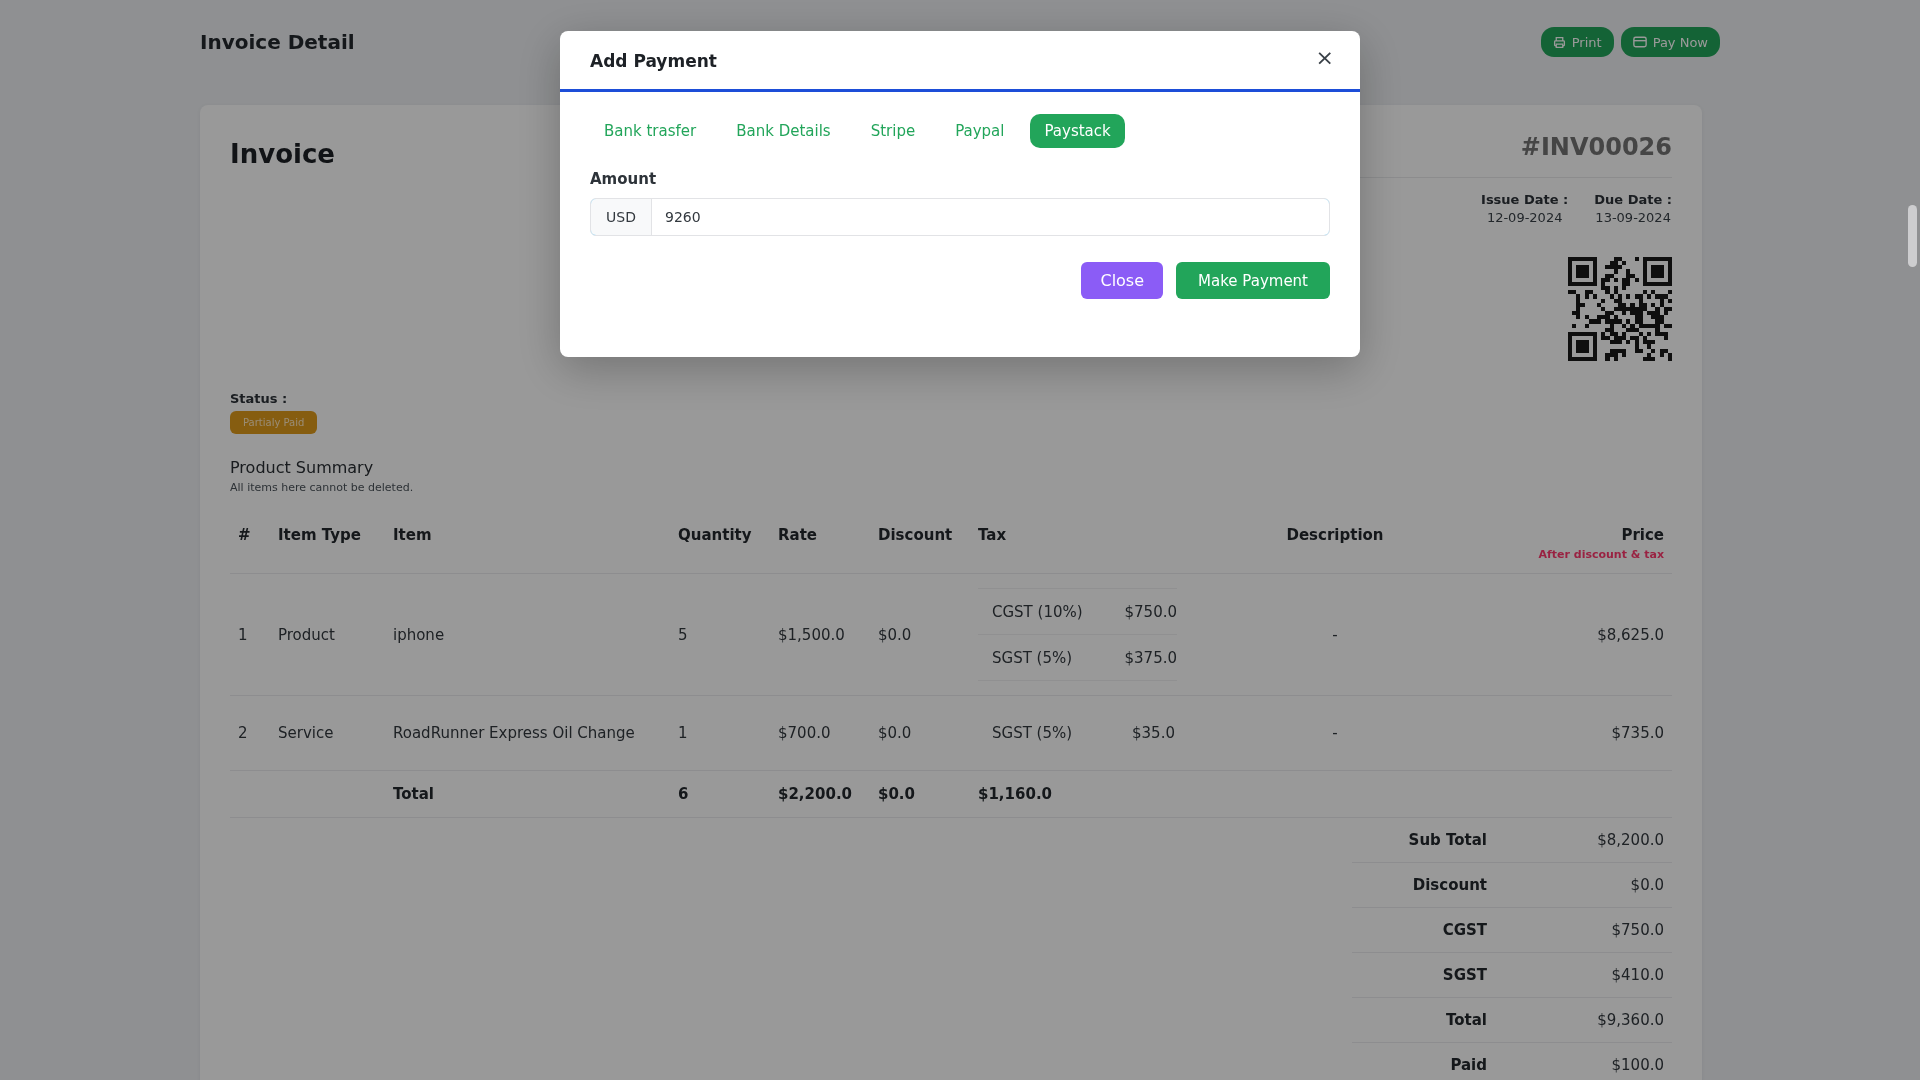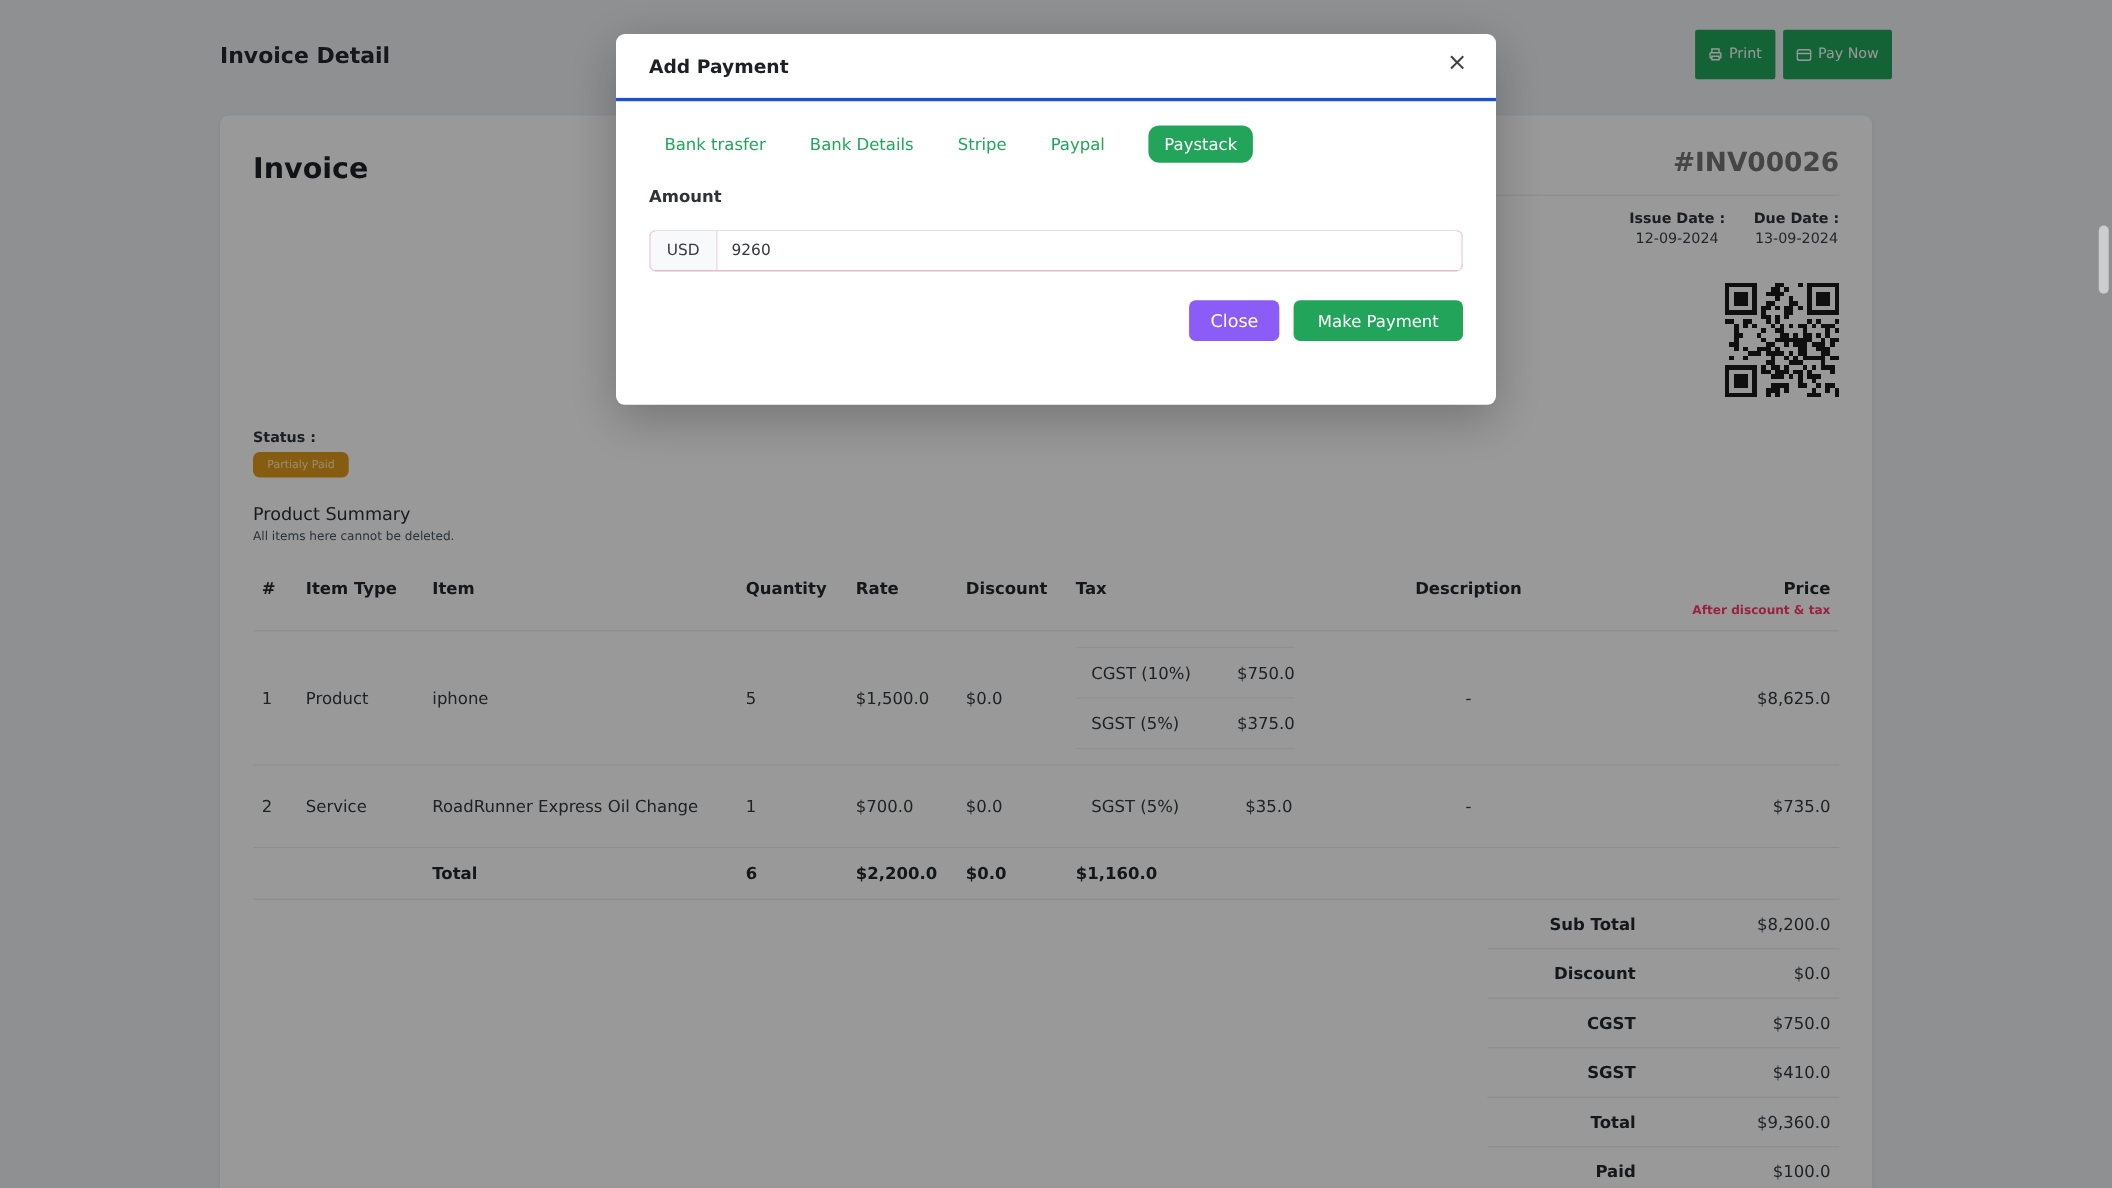--- a/index.html
+++ b/index.html
@@ -3,21 +3,21 @@
 <meta charset="utf-8">
 <style>
   * { margin:0; padding:0; box-sizing:border-box; }
   html,body { width:1920px; height:1080px; overflow:hidden; }
   body { font-family:"DejaVu Sans", sans-serif; background:#eef0f3; color:#32393f; position:relative; }
 
   
   .topbar { position:absolute; top:27px; left:200px; right:200px; display:flex; justify-content:space-between; align-items:center; }
   .page-title { font-size:20px; font-weight:600; color:#24292e; }
   .topbar-actions { display:flex; gap:7px; }
-  .btn-green-sm { display:flex; align-items:center; gap:6px; background:#22a55a; color:#fff; border:none; border-radius:2px; font-size:13px; font-family:inherit; padding:6px 12px; height:45px; cursor:pointer; }
+  .btn-green-sm { display:flex; align-items:center; gap:6px; background:#22a55a; color:#fff; border:none; border-radius:13px; font-size:13px; font-family:inherit; padding:6px 12px; height:30px; cursor:pointer; }
   .btn-green-sm svg { display:block; }
 
   .card { position:absolute; top:105px; left:200px; width:1502px; height:1400px; background:#fff; border-radius:8px; box-shadow:0 1px 4px rgba(40,40,60,.06); padding:28px 30px; }
 
   .inv-header { display:flex; justify-content:space-between; }
   .inv-heading { font-size:26px; font-weight:600; color:#1d2126; margin-top:6px; }
   .inv-right { width:315px; }
   .inv-number { font-size:24px; font-weight:600; color:#737373; text-align:right; }
   .inv-divider { border:none; border-top:1px solid #e9eaec; margin:16px 0 14px; }
   .inv-dates { display:flex; justify-content:flex-end; gap:26px; }
@@ -59,23 +59,23 @@
   .backdrop { position:fixed; inset:0; background:rgba(0,0,0,.40); z-index:50; }
   .scroll-thumb { position:fixed; right:3px; top:205px; width:9px; height:62px; border-radius:5px; background:#cdcdcf; z-index:200; }
 
   .modal { position:fixed; left:560px; top:31px; width:800px; background:#fff; border-radius:8px; box-shadow:0 12px 45px rgba(0,0,0,.25); z-index:100; }
   .modal-header { position:relative; padding:20px 30px 18px; border-bottom:3px solid #1d4ed8; }
   .modal-title { font-size:17px; font-weight:600; color:#1d2126; }
   .modal-close { position:absolute; right:26px; top:16px; font-size:22px; color:#3a4148; background:none; border:none; cursor:pointer; line-height:1; font-family:inherit; }
   .modal-body { padding:22px 30px 0; }
   .pay-tabs { display:flex; align-items:center; gap:12px; }
   .pay-tab { font-size:15px; color:#22a55a; background:none; border:none; font-family:inherit; padding:8px 14px; border-radius:10px; cursor:pointer; }
-  .pay-tab.active { background:#22a55a; color:#fff;margin-left:14px; }
+  .pay-tab.active { background:#22a55a; color:#fff; }
   .amount-label { margin-top:22px; font-size:15px; font-weight:600; color:#2d3339; }
-  .input-group { margin-top:21px; display:flex; width:740px; height:38px; border:1px solid #e2e3e6; border-radius:6px; overflow:hidden; background:#ec4899; }
+  .input-group { margin-top:10px; display:flex; width:740px; height:38px; border:1px solid #e2e3e6; border-radius:6px; overflow:hidden; background:#7dd3fc; }
   .input-prefix { width:61px; background:#f8f9fa; border-right:1px solid #e2e3e6; display:flex; align-items:center; justify-content:center; font-size:14px; color:#33393f; }
   .amount-input { flex:1; border:none; outline:none; font-family:inherit; font-size:14px; color:#33393f; padding:0 13px; }
   .modal-footer { padding:26px 30px 58px; display:flex; justify-content:flex-end; gap:13px; }
   .btn-close { background:#8b5cf6; color:#fff; border:none; border-radius:6px; font-size:16px; font-family:inherit; padding:9px 19px; cursor:pointer; }
   .btn-submit { background:#22a55a; color:#fff; border:none; border-radius:6px; font-size:15px; font-family:inherit; padding:9px 22px; cursor:pointer; }
 </style>
 </head>
 <body>
 
 <div class="topbar">

